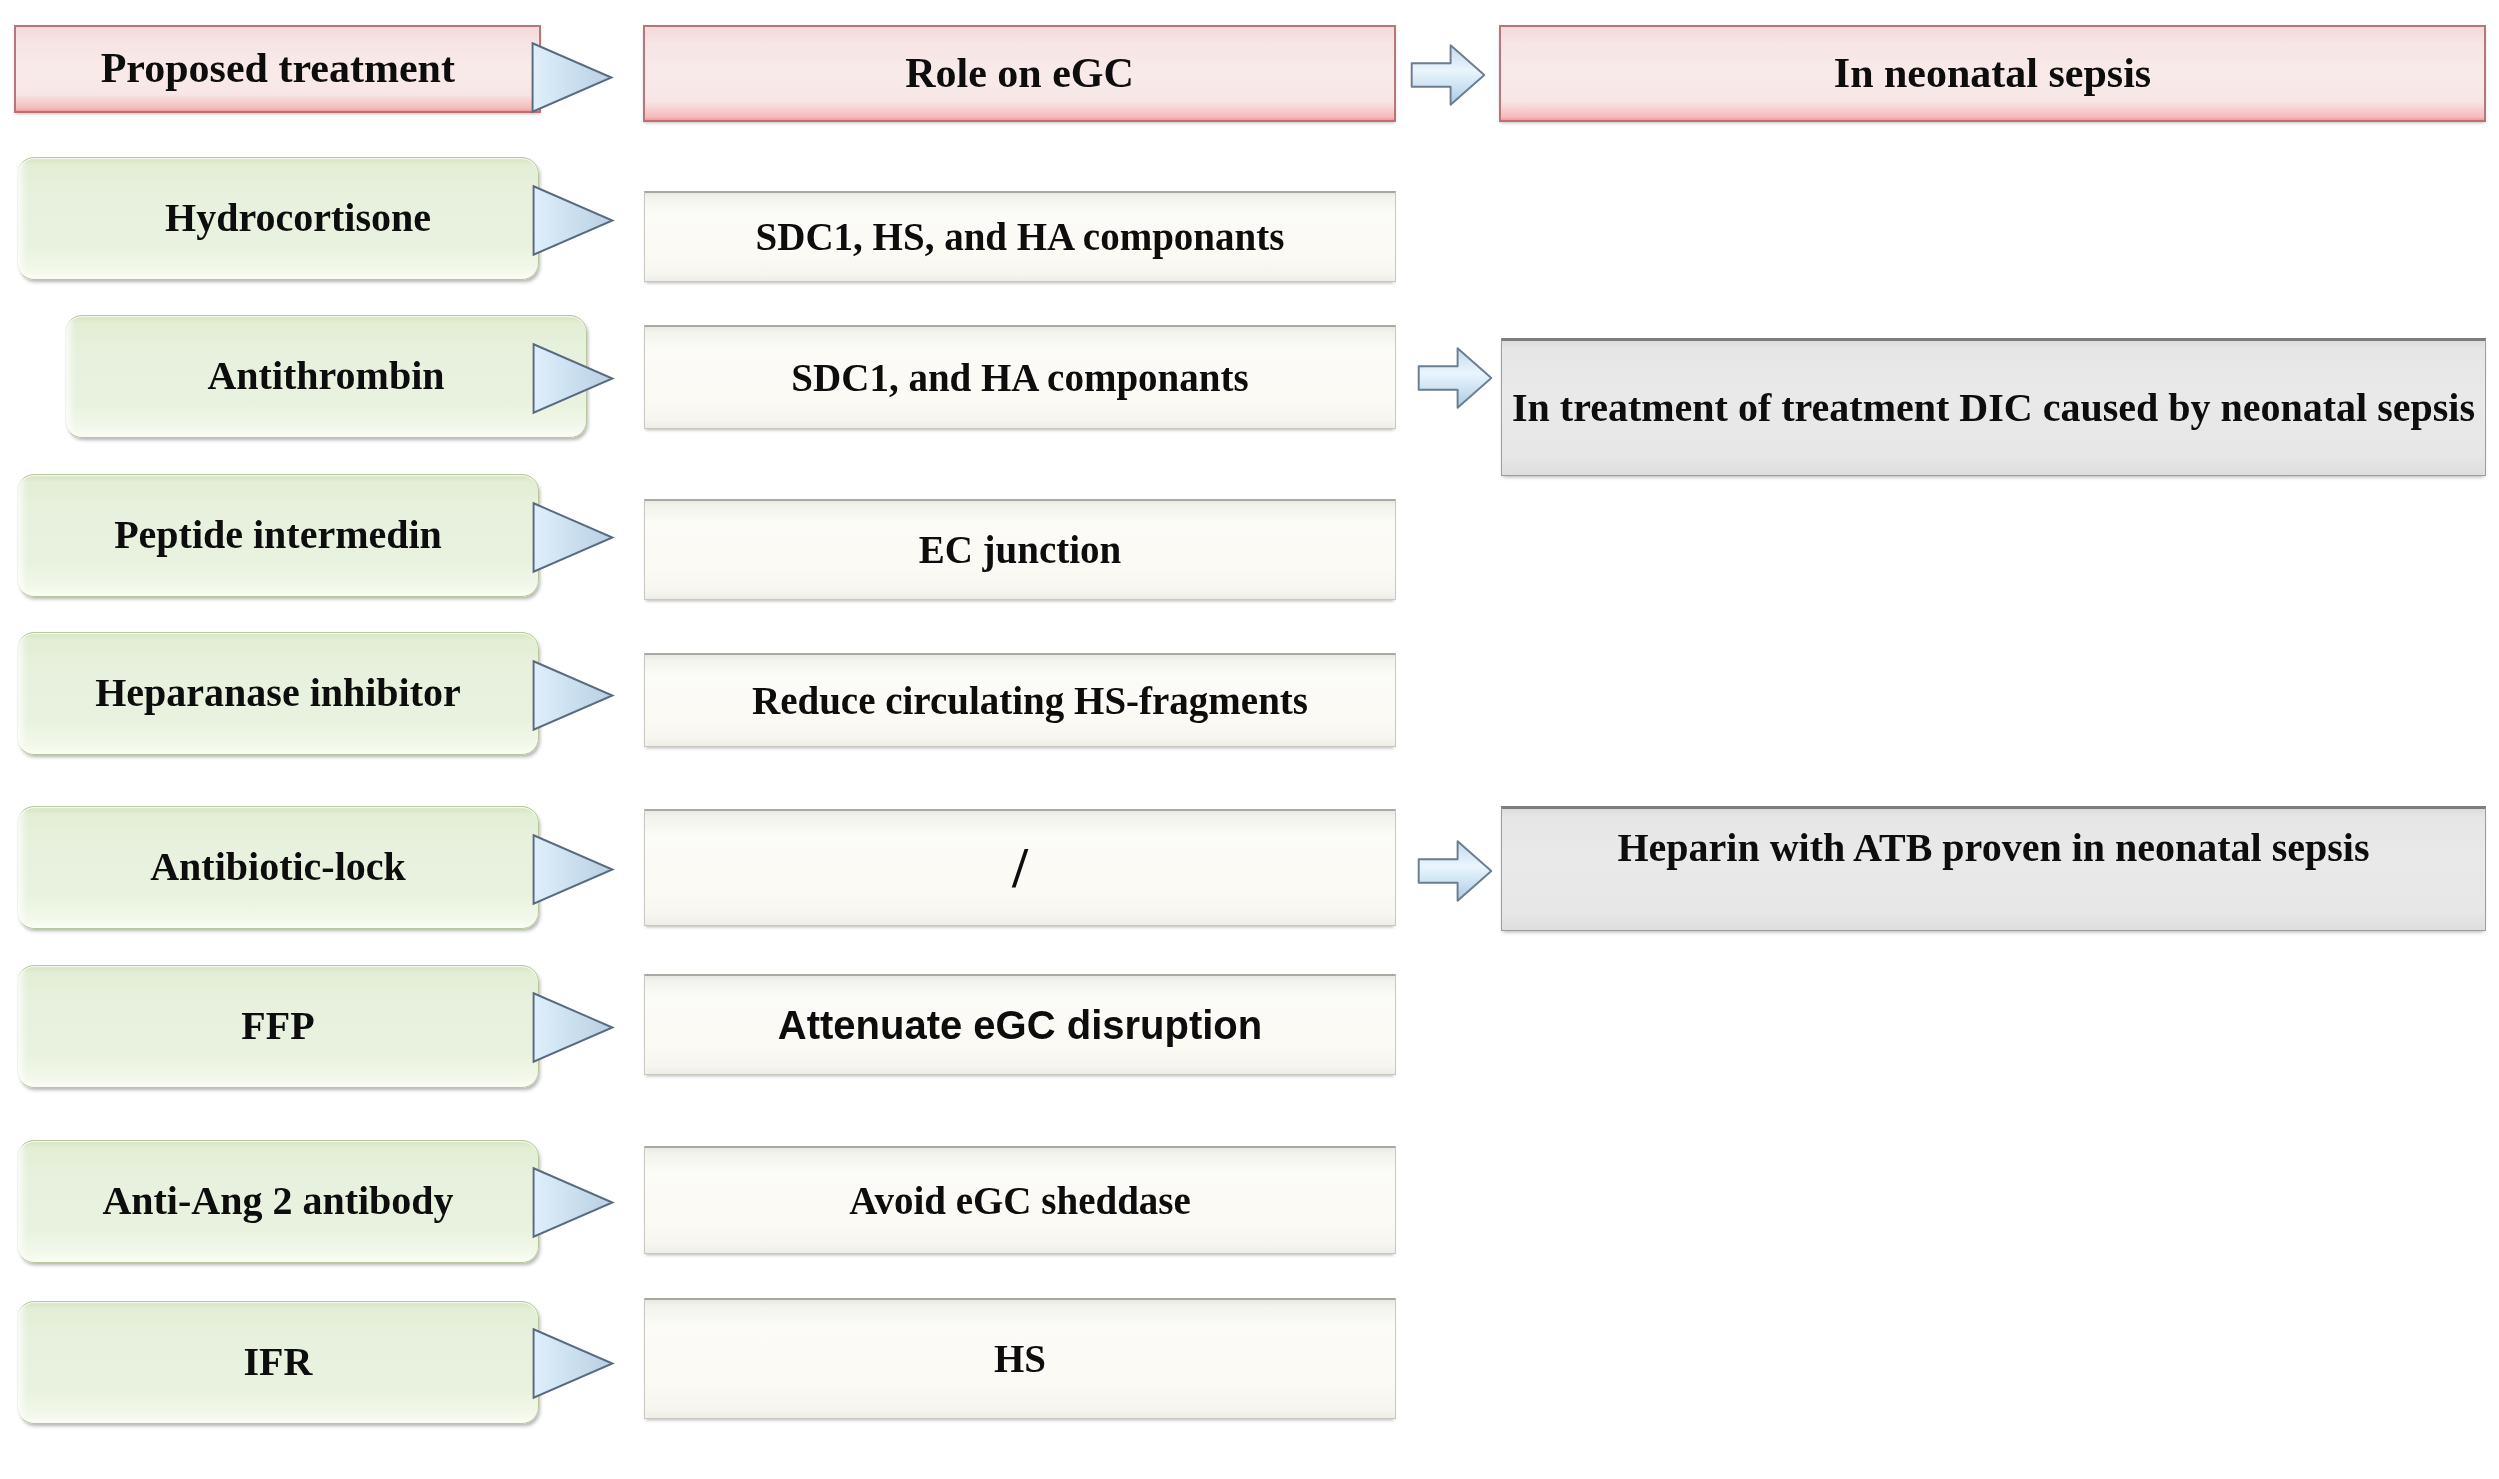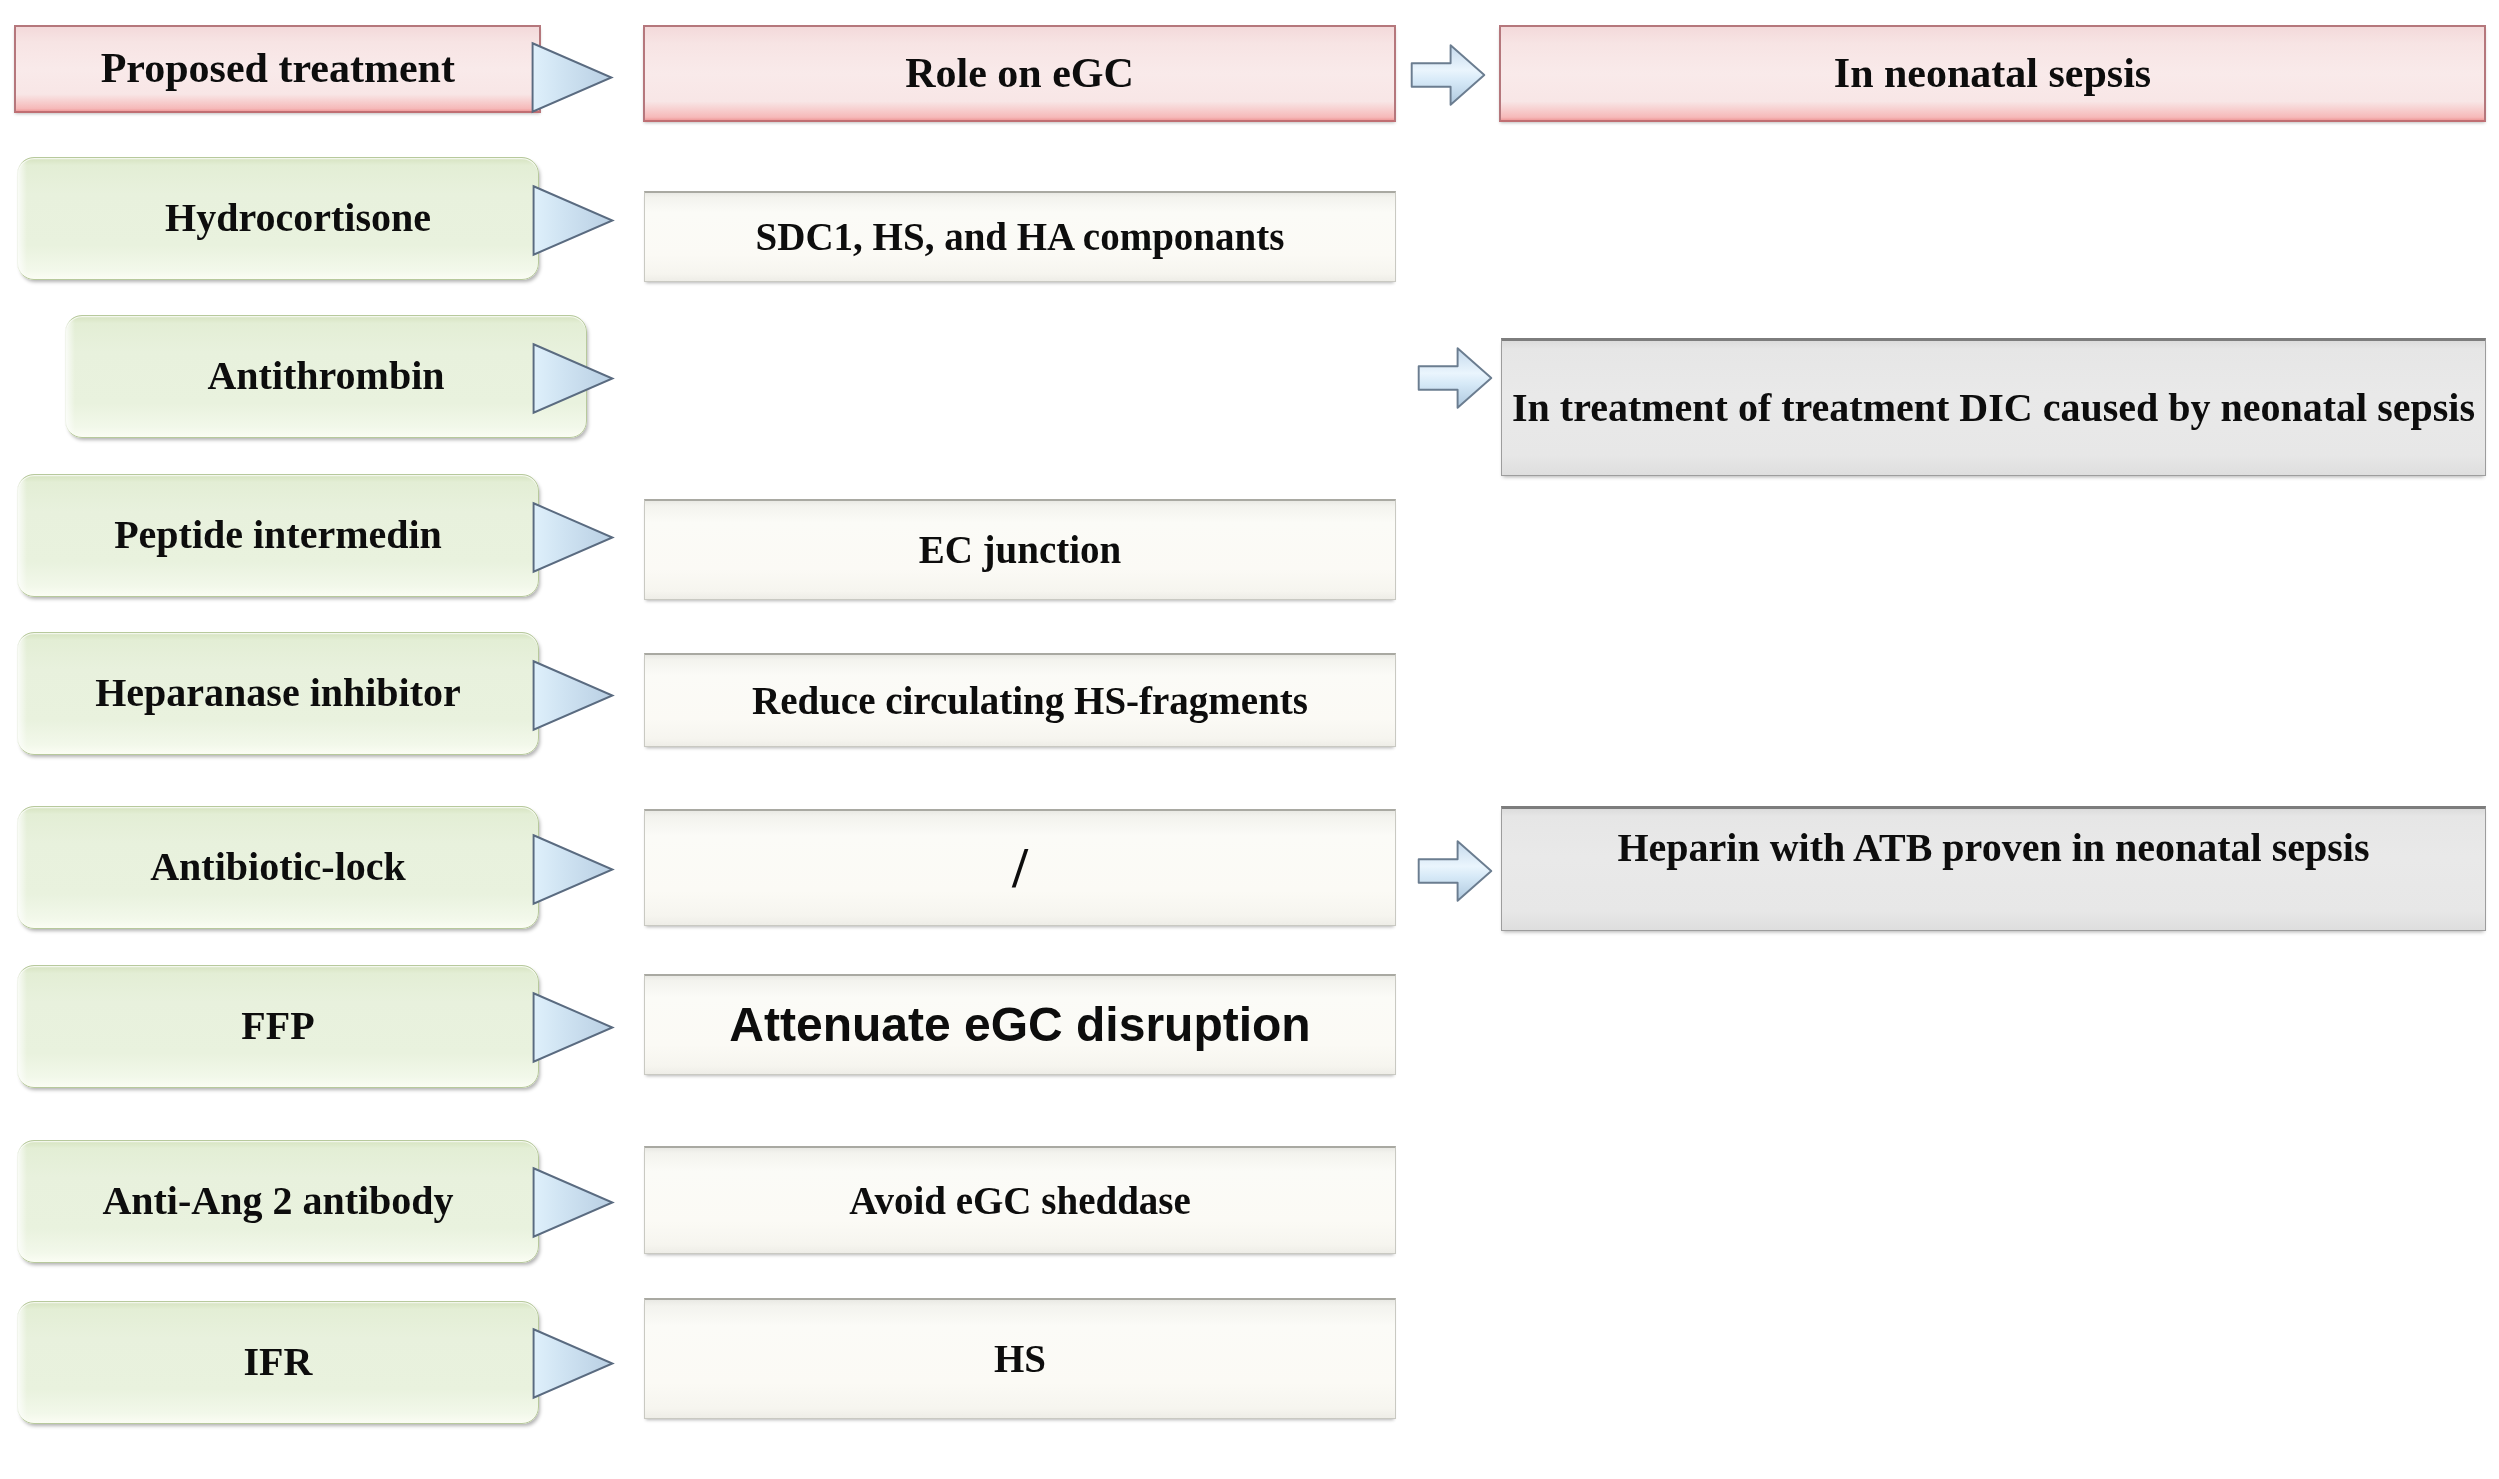--- a/index.html
+++ b/index.html
@@ -100,21 +100,21 @@
         #e7e7e7 85%,
         #dedede 100%);
     border: 1.9px solid #9d9d9d;
     border-top: 3.2px solid #7d7d7d;
     box-shadow: 0 3.2px 3.9px -1.9px rgba(0,0,0,0.32);
     font-size: 40px;
   }
   .gry.topalign { align-items: flex-start; padding-top: 17px; }
 
   
-  .sans { font-family: "Liberation Sans", "DejaVu Sans", sans-serif; font-size: 48px; }
+  .sans { font-family: "Liberation Sans", "DejaVu Sans", sans-serif; font-size: 40px; }
 
   
   .tri {
     position: absolute;
     width: 84px;
     height: 77px;
     pointer-events: none;
   }
   .tri svg { display:block; width:100%; height:100%; overflow: visible; }
 
@@ -186,20 +186,23 @@
   </div>
 
   <div class="box grn" style="left:17px; top:315px; width:522px; height:123px;margin-left:48px;">
     <span>Antithrombin</span>
   </div>
   <div class="tri" style="left:531px; top:340px;">
     <svg viewBox="0 0 130 118">
         <polygon points="4,6 126,59 4,112" fill="url(#trg)" stroke="#5a6b80" stroke-width="3"></polygon>
       </svg>
   </div>
+  <div class="box wht" style="left:644px; top:325px; width:752px; height:104px;">
+    <span>SDC1, and HA  componants</span>
+  </div>
   <div class="barrow" style="left:1416px; top:343px;">
     <svg viewBox="0 0 120 108">
       <polygon points="4,36 64,36 64,8 116,54 64,100 64,72 4,72" fill="url(#bag)" stroke="#6b7d90" stroke-width="3" stroke-linejoin="round"></polygon>
     </svg>
   </div>
   <div class="box gry" style="left:1501px; top:338px; width:985px; height:138px;">
     <span>In treatment of treatment DIC caused by neonatal sepsis</span>
   </div>
 
   <div class="box grn" style="left:17px; top:474px; width:522px; height:123px;">

